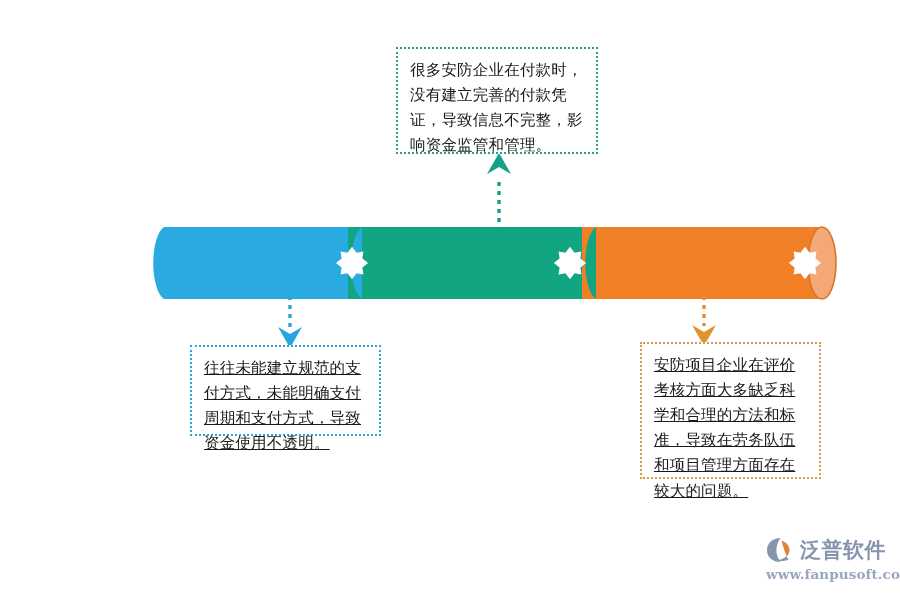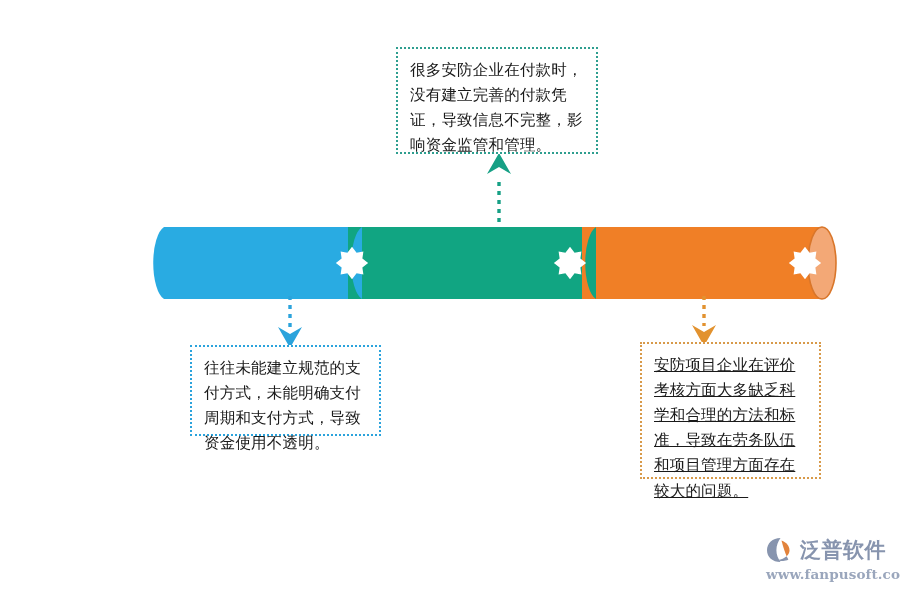--- a/index.html
+++ b/index.html
@@ -57,20 +57,21 @@
     width: 202px;
     height: 107px;
     border: 2px dotted #2E9E8F;
   }
   .callout-bottom-left {
     left: 190px;
     top: 345px;
     width: 191px;
     height: 91px;
     border: 2px dotted #2BA3DC;
+    text-decoration: underline;
   }
   .callout-bottom-right {
     left: 640px;
     top: 342px;
     width: 181px;
     height: 137px;
     border: 2px dotted #D89A4A;
     text-decoration: underline;
   }
 

